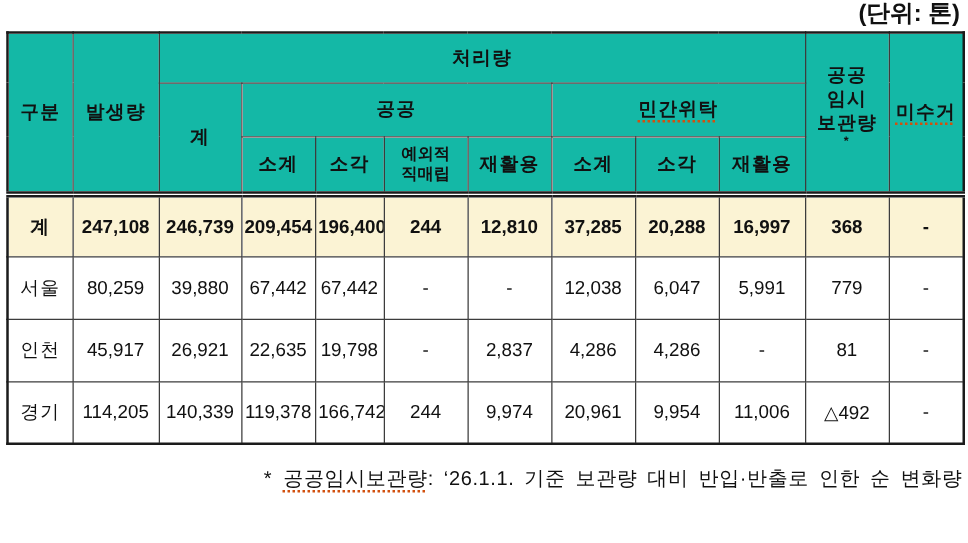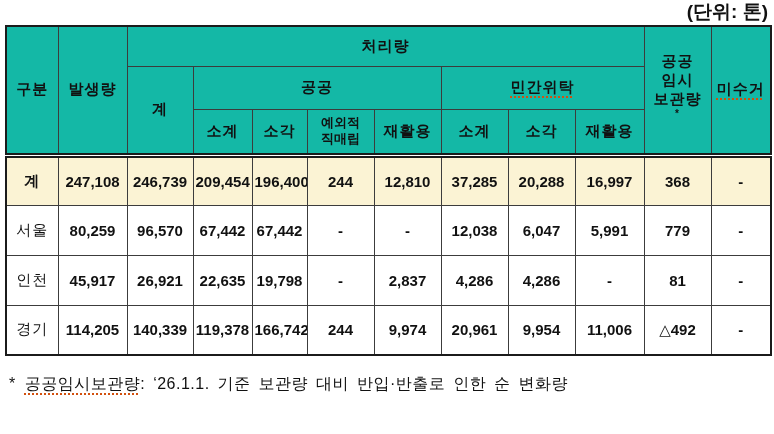--- a/index.html
+++ b/index.html
@@ -50,21 +50,21 @@
   .br  { height: 50px; }
   
   tbody tr:first-child th,
   tbody tr:first-child td {
     border-top: 5px double #1b1b1b;
   }
   tbody th {
     font-weight: 400;
     letter-spacing: 1px;
   }
-  tbody td { font-weight: 700; }
+  tbody td { font-weight: 400; }
   tr.total-row th,
   tr.total-row td {
     background: #FBF3D4;
     font-weight: 700;
   }
   .two-line span { display: block; line-height: 1.2; }
   .three-line span { display: block; line-height: 1.25; }
   .small-hdr { font-size: 13px; letter-spacing: 0; font-family: Liberation Serif, serif; }
   sup.star {
     font-size: 10px;
@@ -75,20 +75,21 @@
   .misspell {
     text-decoration: underline dotted #D2500E 2px;
     text-underline-offset: 4px;
   }
   .footnote {
     margin: 17px 0 0 4px;
     font-size: 16px;
     word-spacing: 3px;
     letter-spacing: 0.5px;
     line-height: 22px;
+    text-align: right;
   }
   .footnote .fn-star { margin-right: 9px; }
 </style>
 </head>
 <body>
 
 <div class="page">
 
   <div class="unit-label">(단위: 톤)</div>
 
@@ -152,21 +153,21 @@
         <td>12,810</td>
         <td>37,285</td>
         <td>20,288</td>
         <td>16,997</td>
         <td>368</td>
         <td>-</td>
       </tr>
       <tr class="br">
         <th>서울</th>
         <td>80,259</td>
-        <td>96,570</td>
+        <td>39,880</td>
         <td>67,442</td>
         <td>67,442</td>
         <td>-</td>
         <td>-</td>
         <td>12,038</td>
         <td>6,047</td>
         <td>5,991</td>
         <td>779</td>
         <td>-</td>
       </tr>

